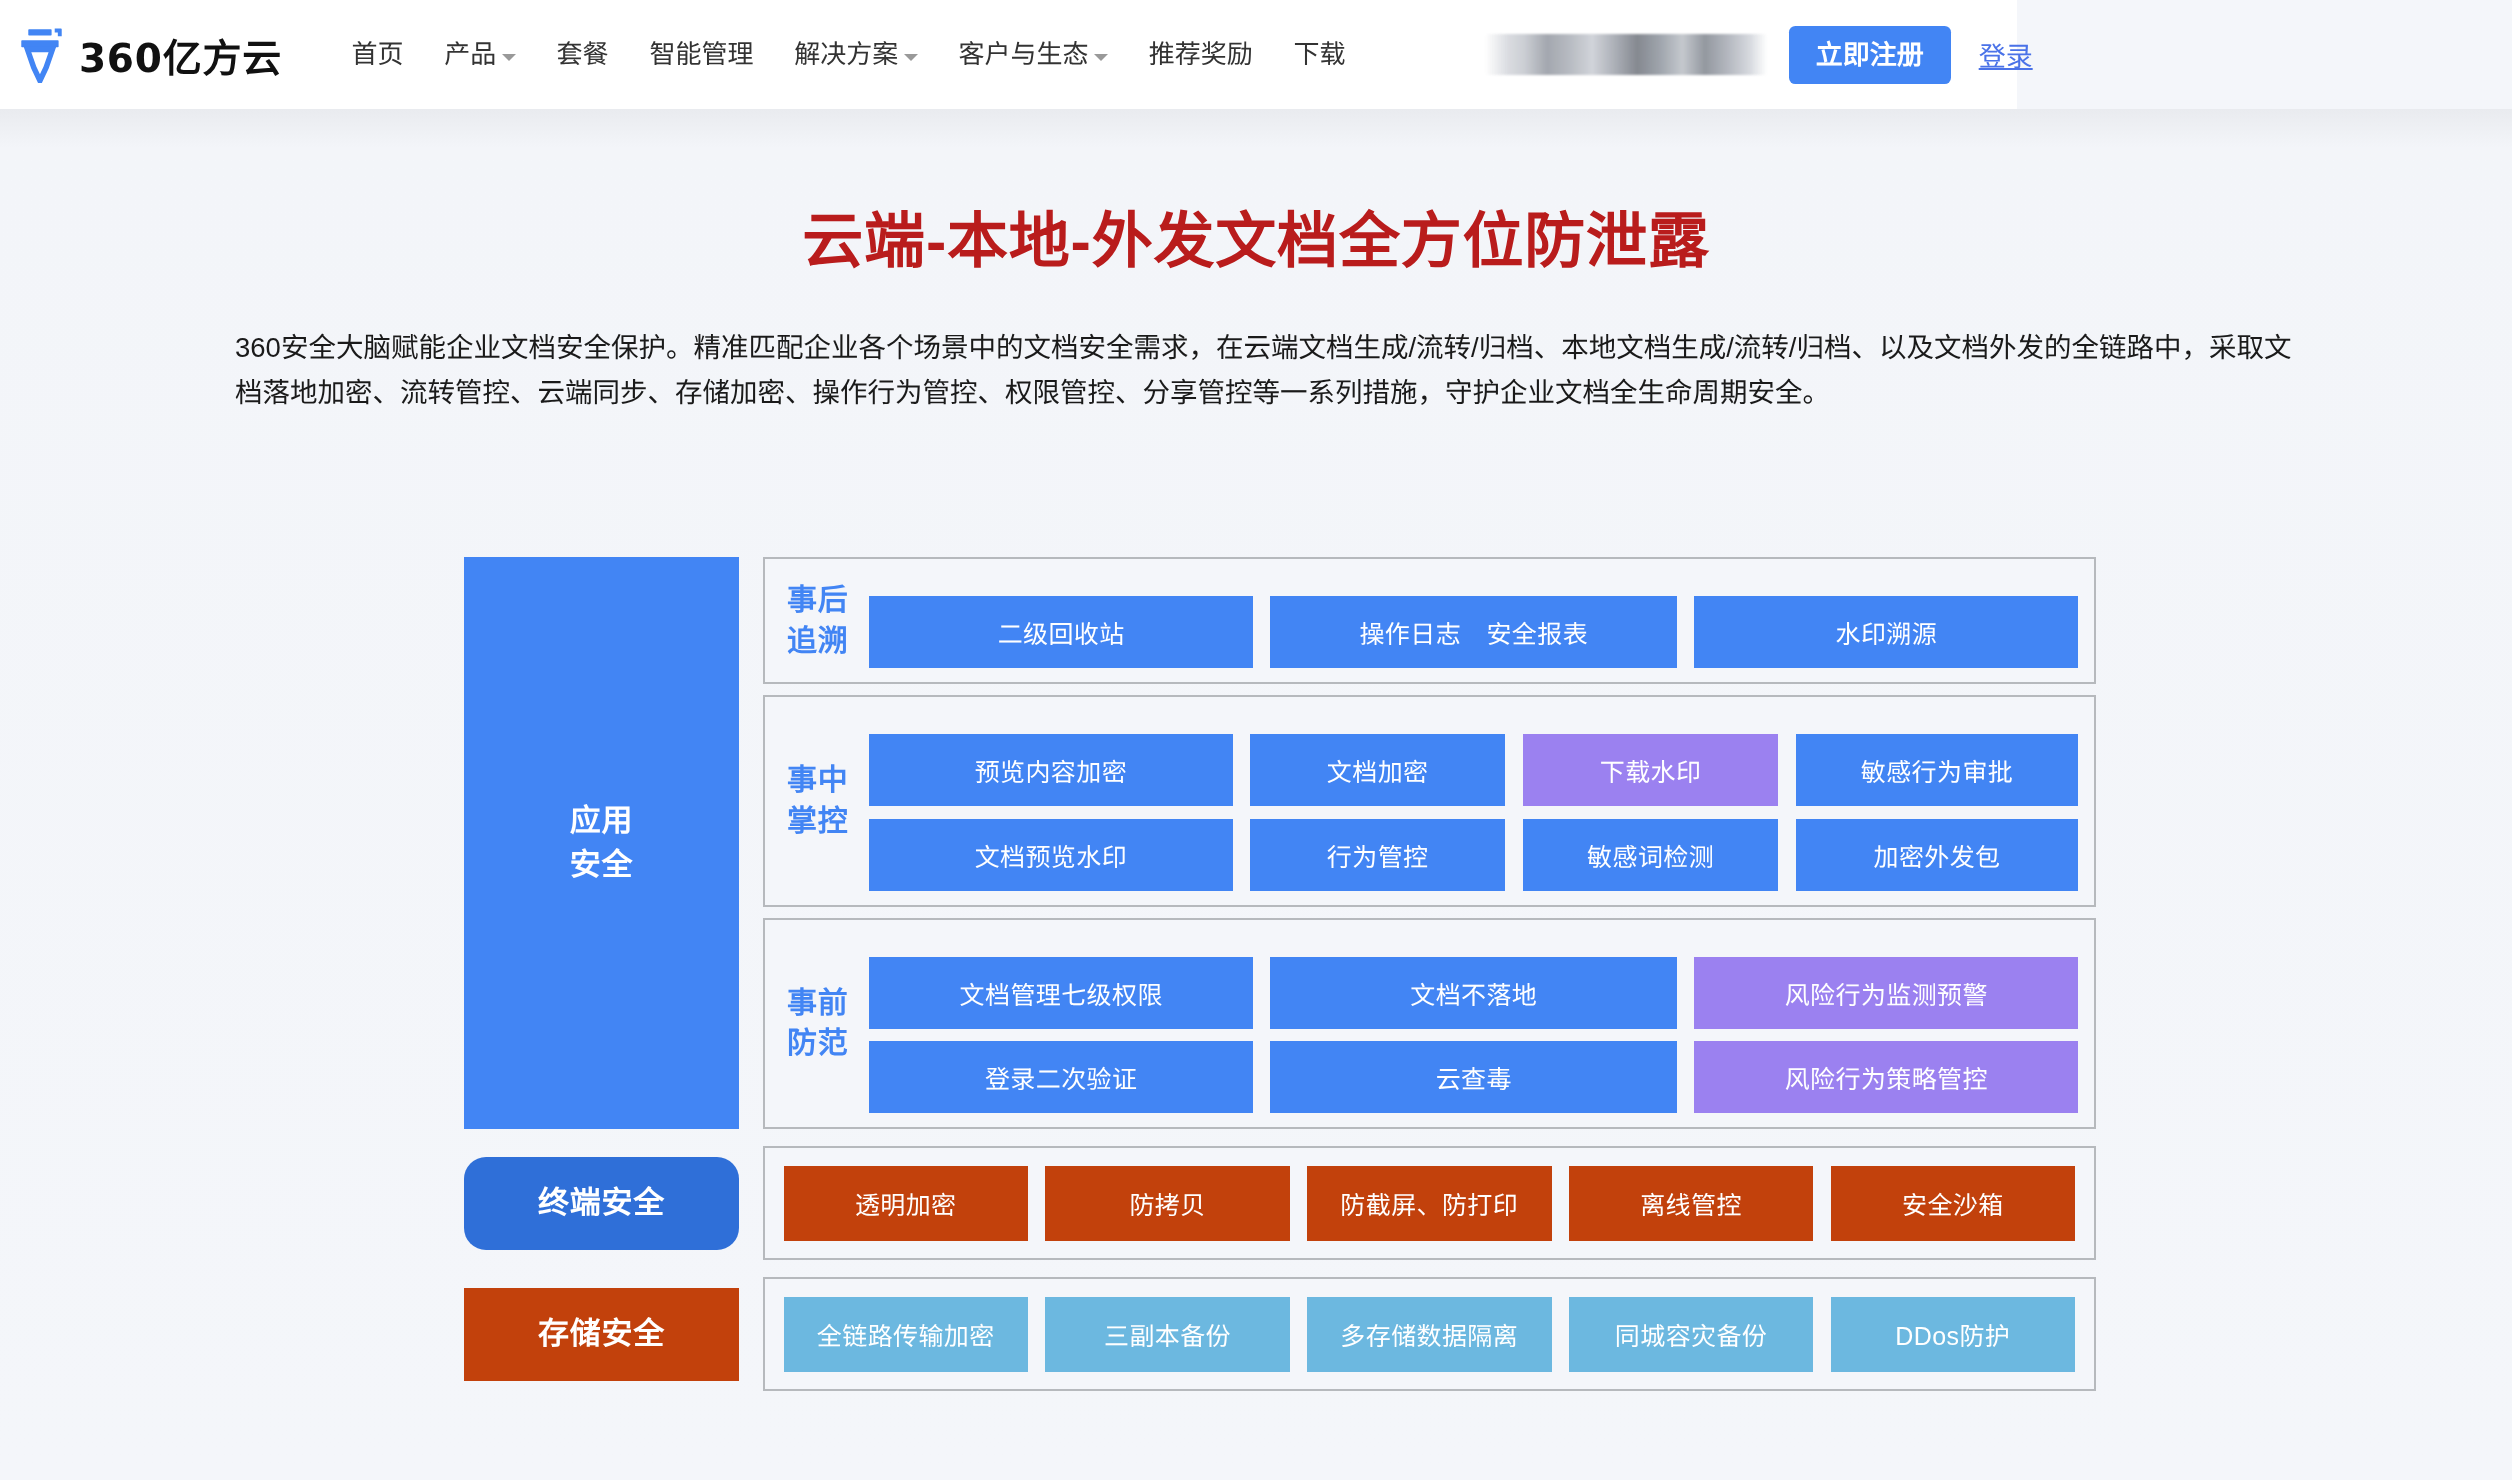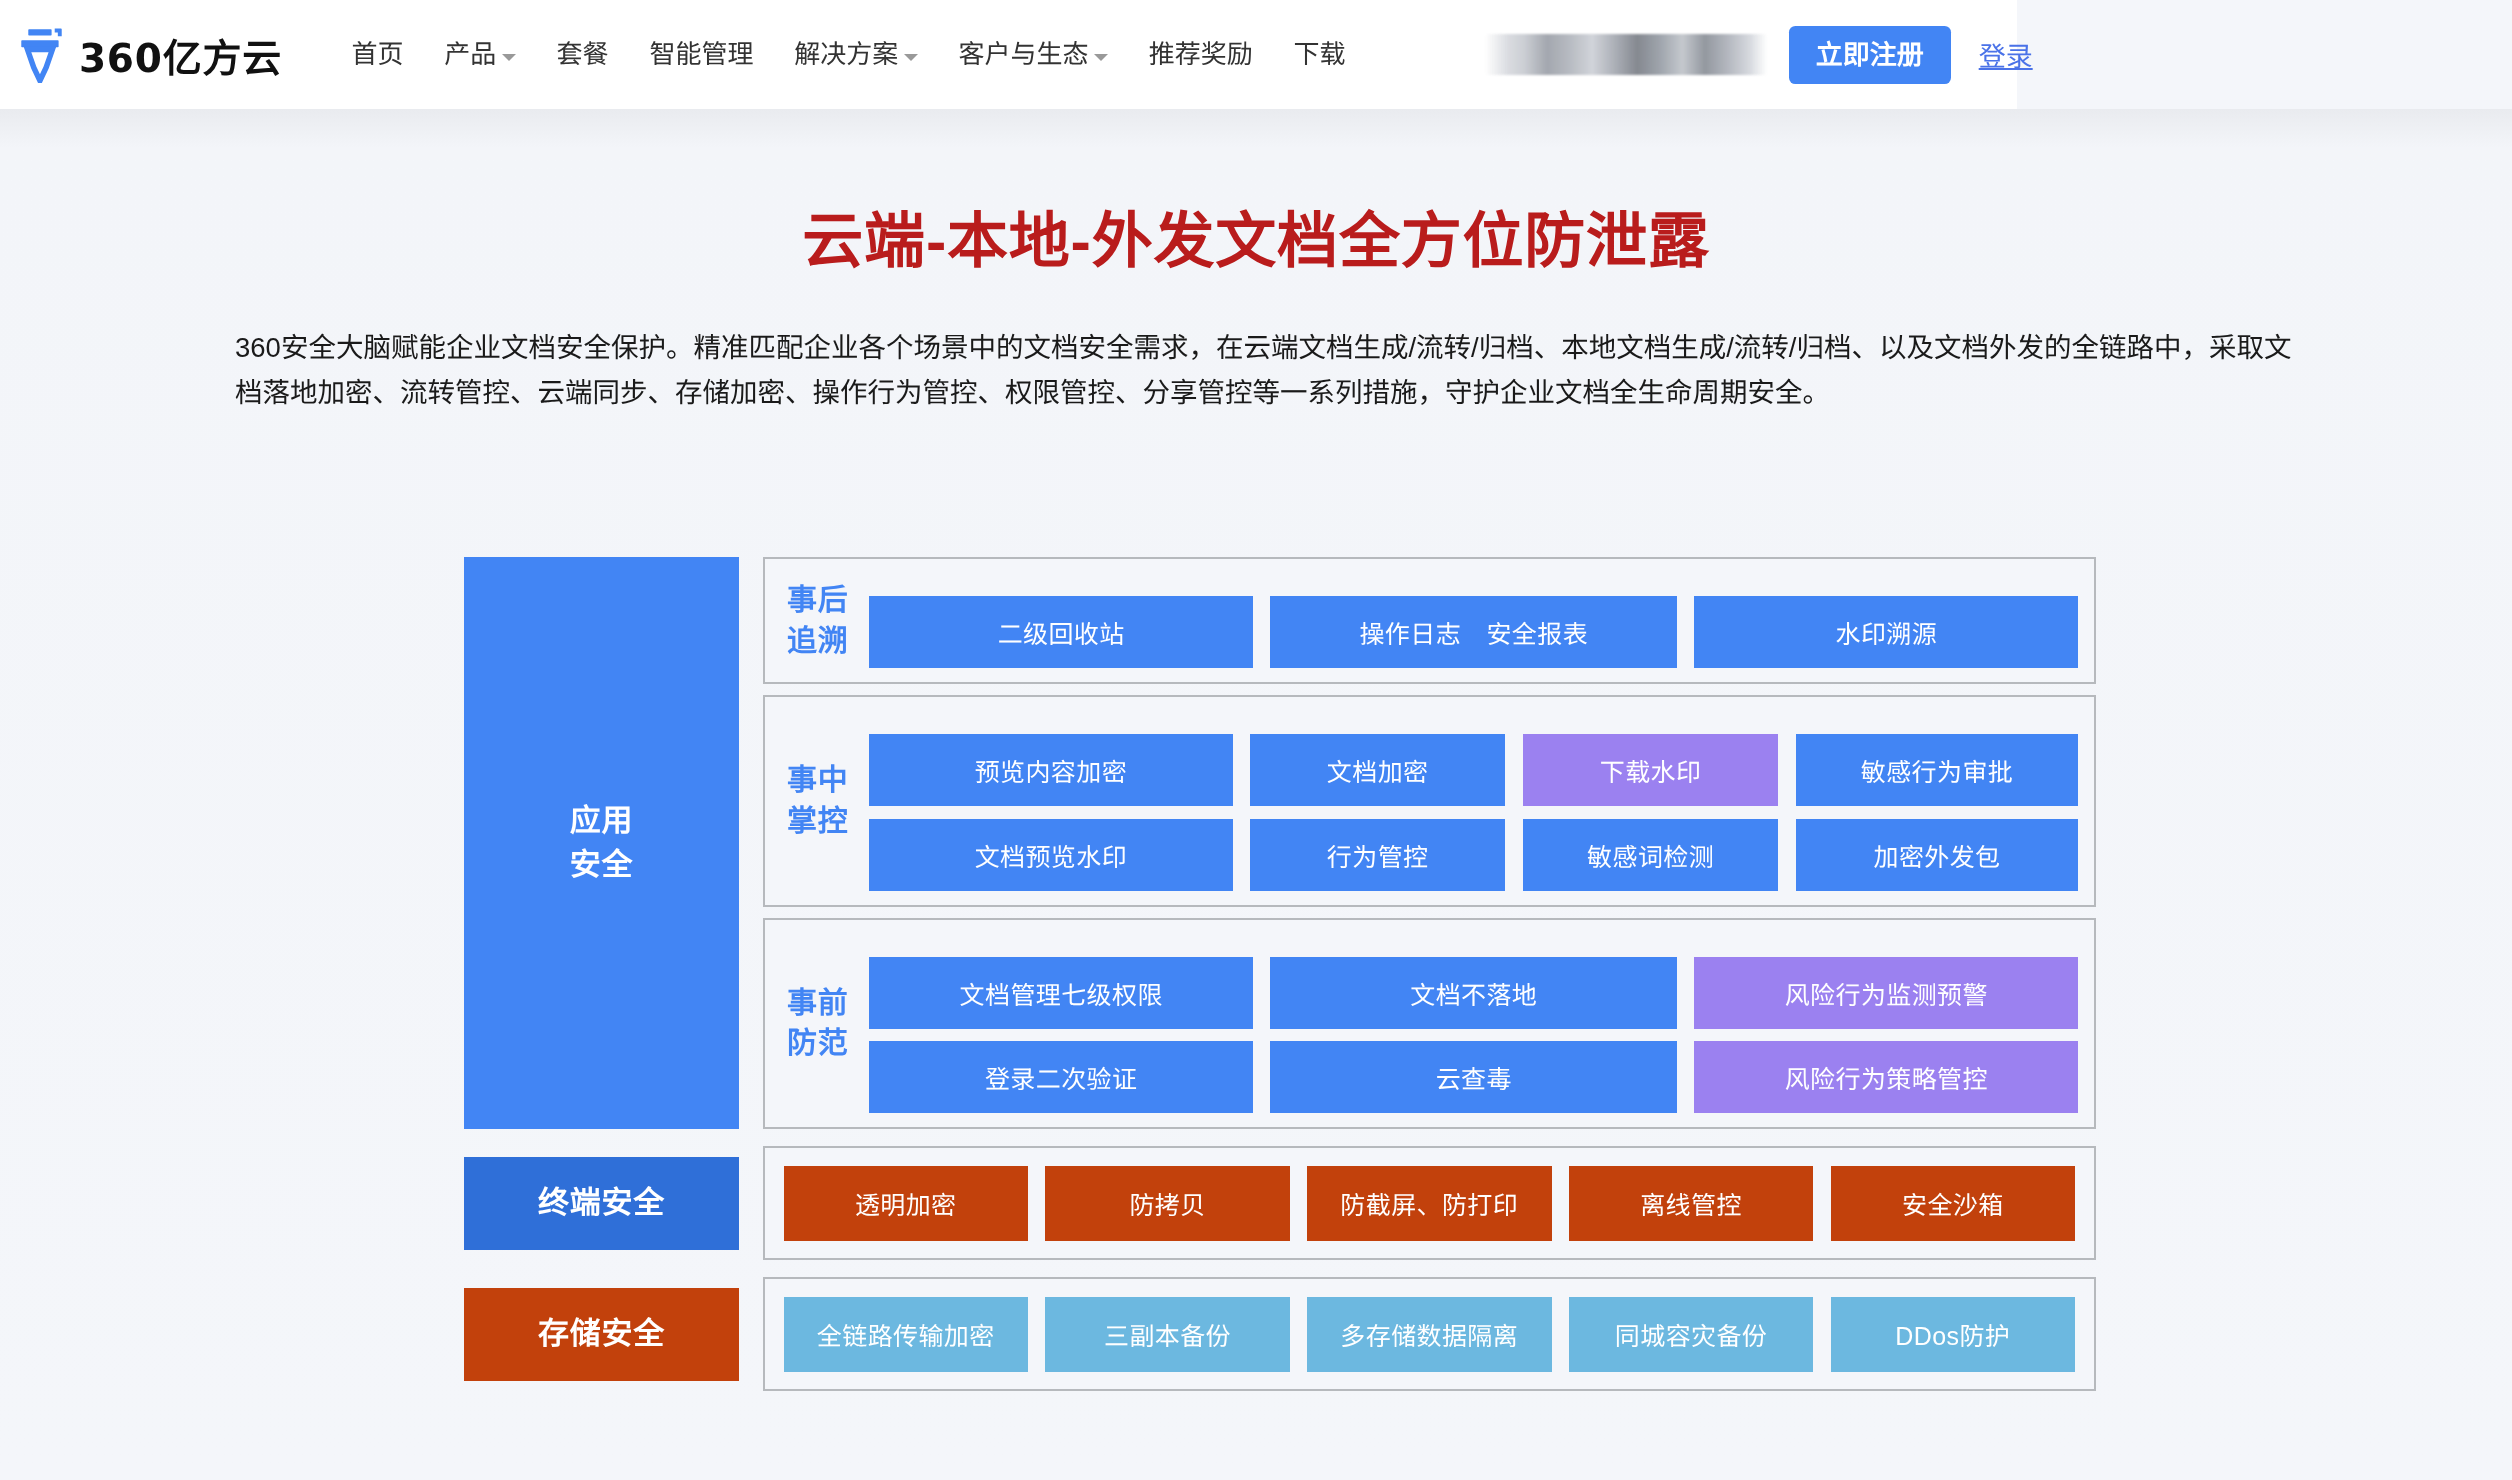--- a/index.html
+++ b/index.html
@@ -175,21 +175,21 @@
     background: #4285f4;
     color: #ffffff;
     display: flex;
     align-items: center;
     justify-content: center;
     font-size: 31px;
     font-weight: 700;
     line-height: 1.42;
     letter-spacing: 0.8px;
   }
-  .label-col.terminal { background: #2f6fd8; font-size: 31px; }
+  .label-col.terminal { background: #2f6fd8; font-size: 31px; border-radius: 22px; }
   .label-col.storage  { background: #c2410c; font-size: 31px; }
 
   .app-right {
     flex: 1;
     display: flex;
     flex-direction: column;
     gap: 11px;
     margin-left: 23.5px;
   }
 

